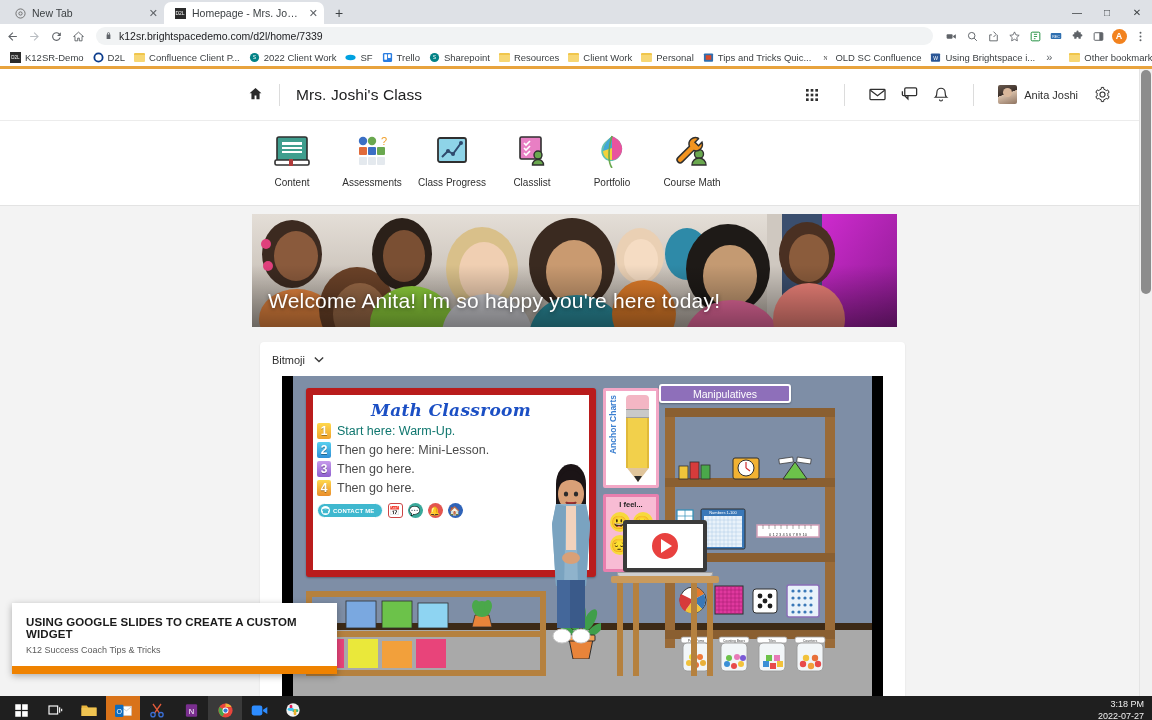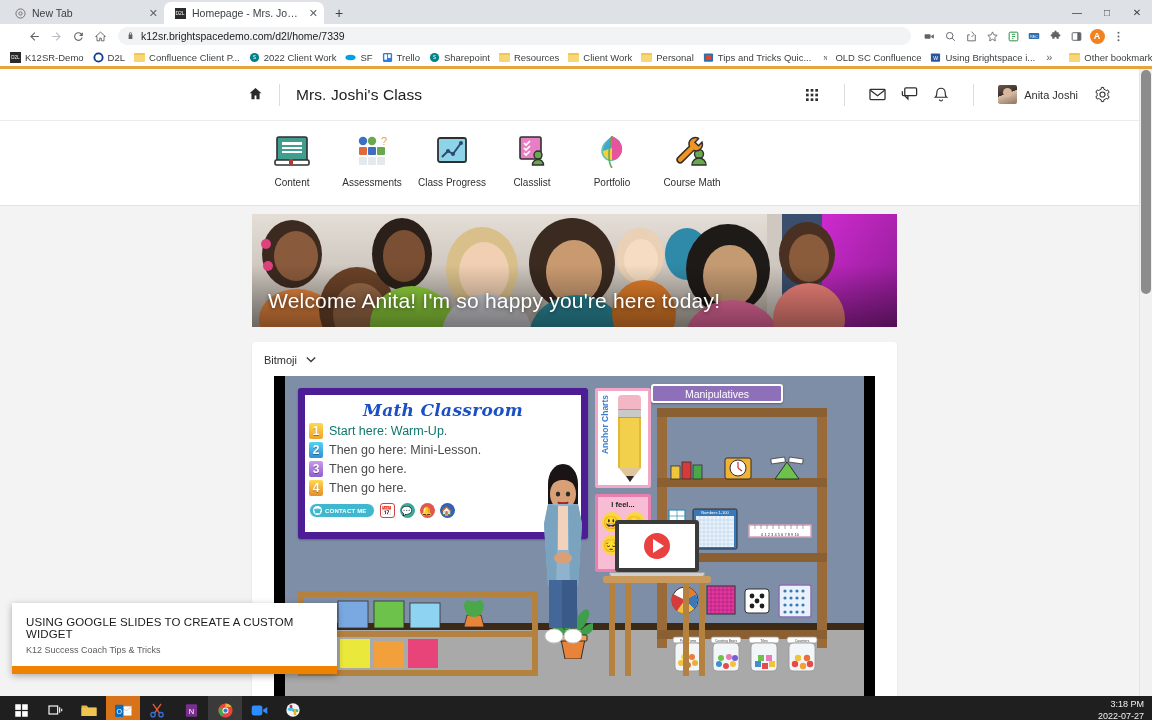--- a/index.html
+++ b/index.html
@@ -39,21 +39,21 @@
     position: absolute; right: 0; top: 0; height: 24px;
     display: flex; align-items: center;
   }
   .win-ctrl span {
     width: 30px; height: 24px; display: flex; align-items: center;
     justify-content: center; font-size: 10px; color: #3c4043;
   }
 
   .toolbar {
     height: 24px; background: #ffffff; display: flex; align-items: center;
-    padding: 0 24px; gap: 2px;
+    padding: 0 2px; gap: 2px;
   }
   .tb-ico {
     width: 20px; height: 20px; display: flex; align-items: center;
     justify-content: center; color: #5f6368; font-size: 12px;
     border-radius: 50%; cursor: pointer; flex: 0 0 auto;
   }
   .omnibox {
     flex: 1; height: 18px; background: #f1f3f4; border-radius: 9px;
     display: flex; align-items: center; padding: 0 8px; gap: 6px;
     margin: 0 6px; font-size: 10.5px; color: #202124; min-width: 0;
@@ -136,21 +136,21 @@
     overflow: hidden; background: #c9c4c0;
   }
   .banner-photo { position: absolute; inset: 0; }
   .banner-text {
     position: absolute; left: 16px; bottom: 14px; color: #ffffff;
     font-size: 21px; letter-spacing: .2px;
     text-shadow: 0 1px 4px rgba(0,0,0,.55);
   }
 
   .widget {
-    position: absolute; left: 252px; top: 136px; width: 645px;
+    position: absolute; left: 260px; top: 136px; width: 645px;
     background: #ffffff; border-radius: 4px;
     box-shadow: 0 1px 2px rgba(0,0,0,.10);
     padding: 10px 0 0 0; min-height: 360px;
   }
   .widget-head {
     display: flex; align-items: center; gap: 9px; padding: 2px 0 10px 12px;
     font-size: 11px; color: #2f2f2f; cursor: pointer; width: max-content;
   }
   .chev { font-size: 9px; color: #3a3a3a; }
 
@@ -160,22 +160,22 @@
     background: #000; overflow: hidden;
   }
   .room {
     position: absolute; left: 11px; top: 0; right: 11px; bottom: 0;
     background: #7e8ea6;
   }
   .floor { position: absolute; left: 0; right: 0; bottom: 0; height: 66px; background: #a9a9a9; }
   .baseboard { position:absolute; left:0; right:0; bottom:66px; height:7px; background:#3d2a16; }
 
   .board {
-    position: absolute; left: 13px; top: 12px; width: 290px; height: 151px;
-    background: #ffffff; border: 7px solid #4c1d95; border-radius: 3px;
+    position: absolute; left: 13px; top: 12px; width: 290px; height: 189px;
+    background: #ffffff; border: 7px solid #b91c1c; border-radius: 3px;
     box-shadow: 0 1px 2px rgba(0,0,0,.3);
   }
   .board-title {
     text-align: center; color: #1b4fc4; font-size: 17px;
     font-family: "DejaVu Serif", serif; font-style: italic; font-weight: bold;
     margin-top: 5px; letter-spacing: .3px;
   }
   .board-line { display: flex; align-items: center; gap: 6px; margin: 3px 0 0 4px; }
   .num-chip {
     width: 14px; height: 16px; font-size: 12px; font-weight: bold;
@@ -259,21 +259,21 @@
 
   .plant { position: absolute; left: 268px; top: 225px; }
   .teacher { position: absolute; left: 249px; top: 82px; width: 58px; height: 195px; }
 
   
   .toast {
     position: absolute; left: 12px; bottom: 22px; width: 325px;
     background: #ffffff; box-shadow: 0 2px 7px rgba(0,0,0,.30);
     border-bottom: 8px solid #ef8200; padding: 13px 14px 11px 14px; z-index: 40;
   }
-  .toast-title { font-size: 11.5px; font-weight: normal; color: #1b1b1b; letter-spacing: .1px; }
+  .toast-title { font-size: 11.5px; font-weight: bold; color: #1b1b1b; letter-spacing: .1px; }
   .toast-sub { font-size: 9px; color: #5b5b5b; margin-top: 5px; }
 
   .scrollbar {
     position: absolute; right: 0; top: 0; width: 13px; height: 627px;
     background: #f1f1f1; border-left: 1px solid #e4e4e4;
   }
   .scroll-thumb { position: absolute; right: 1px; top: 1px; width: 10px;
     height: 224px; background: #8c8c8c; border-radius: 5px; }
 
   

